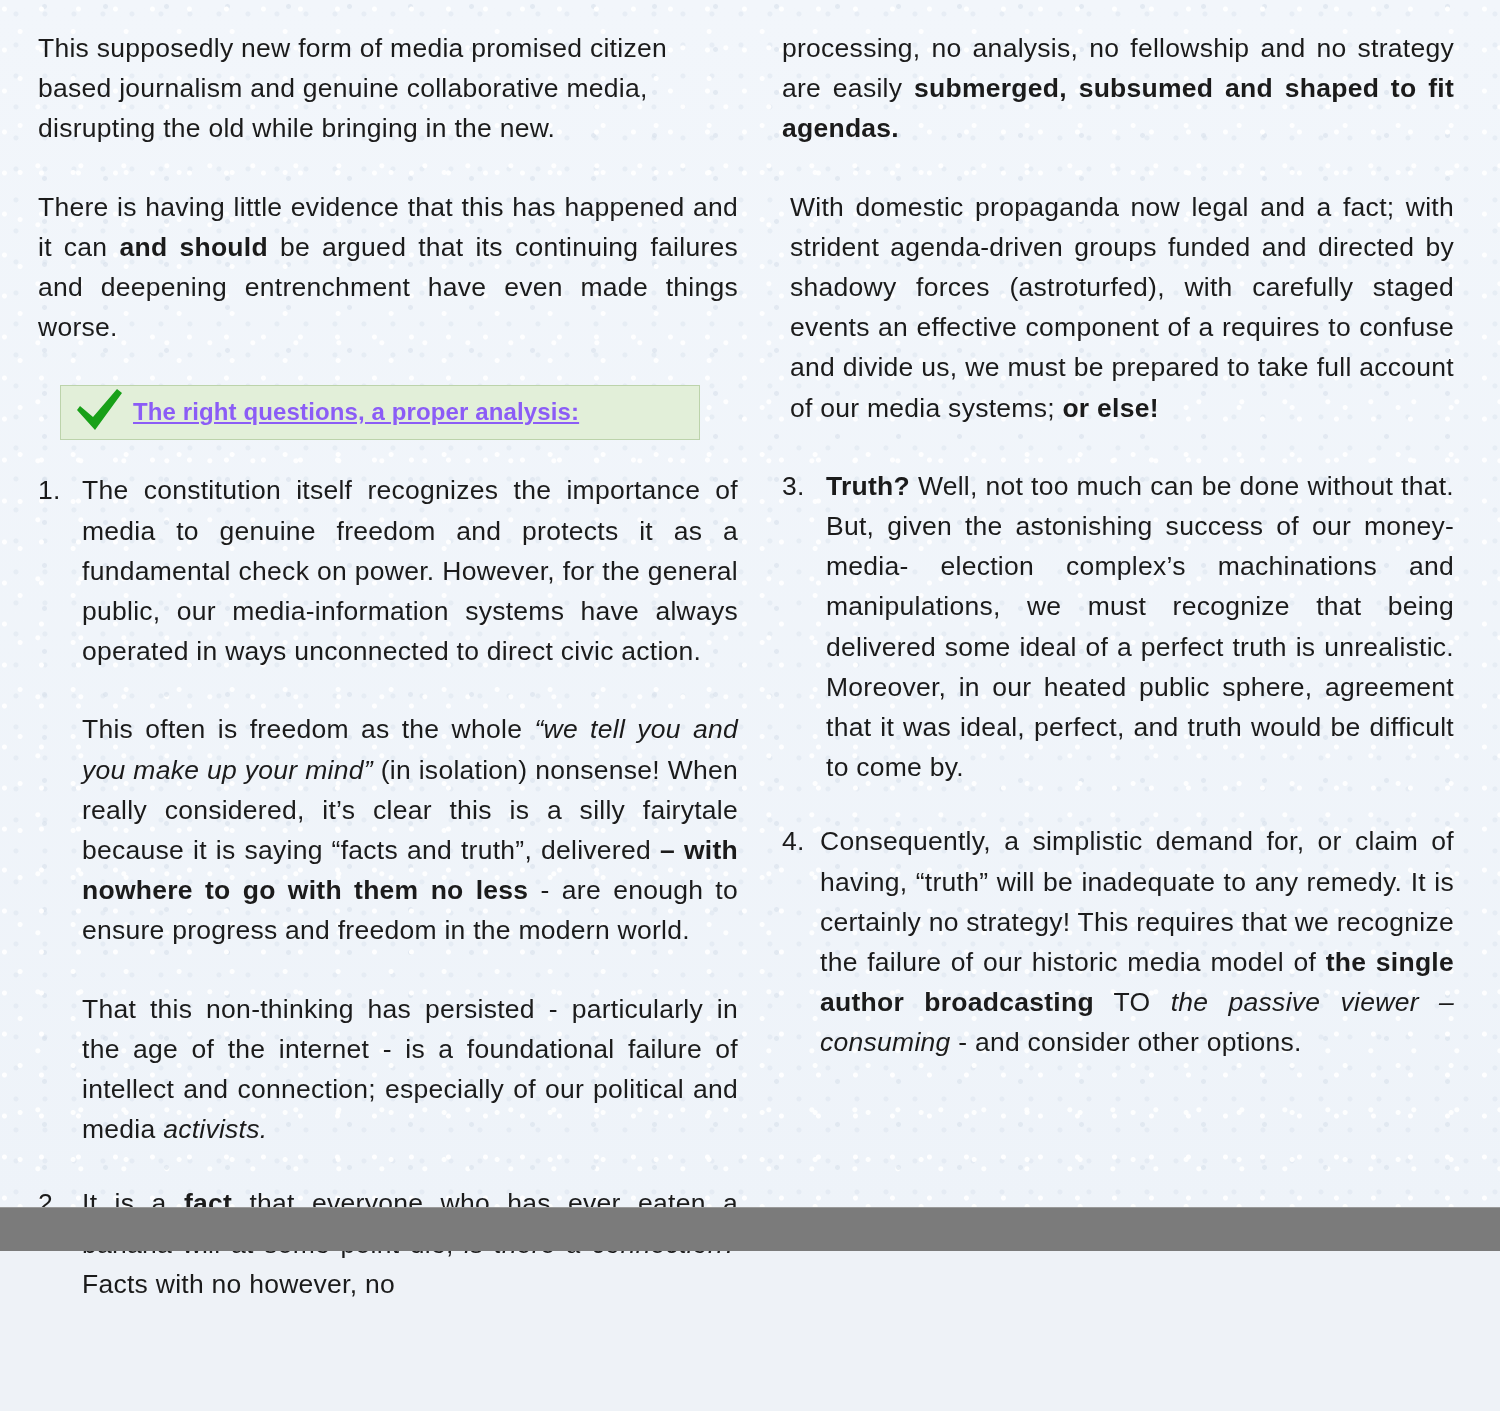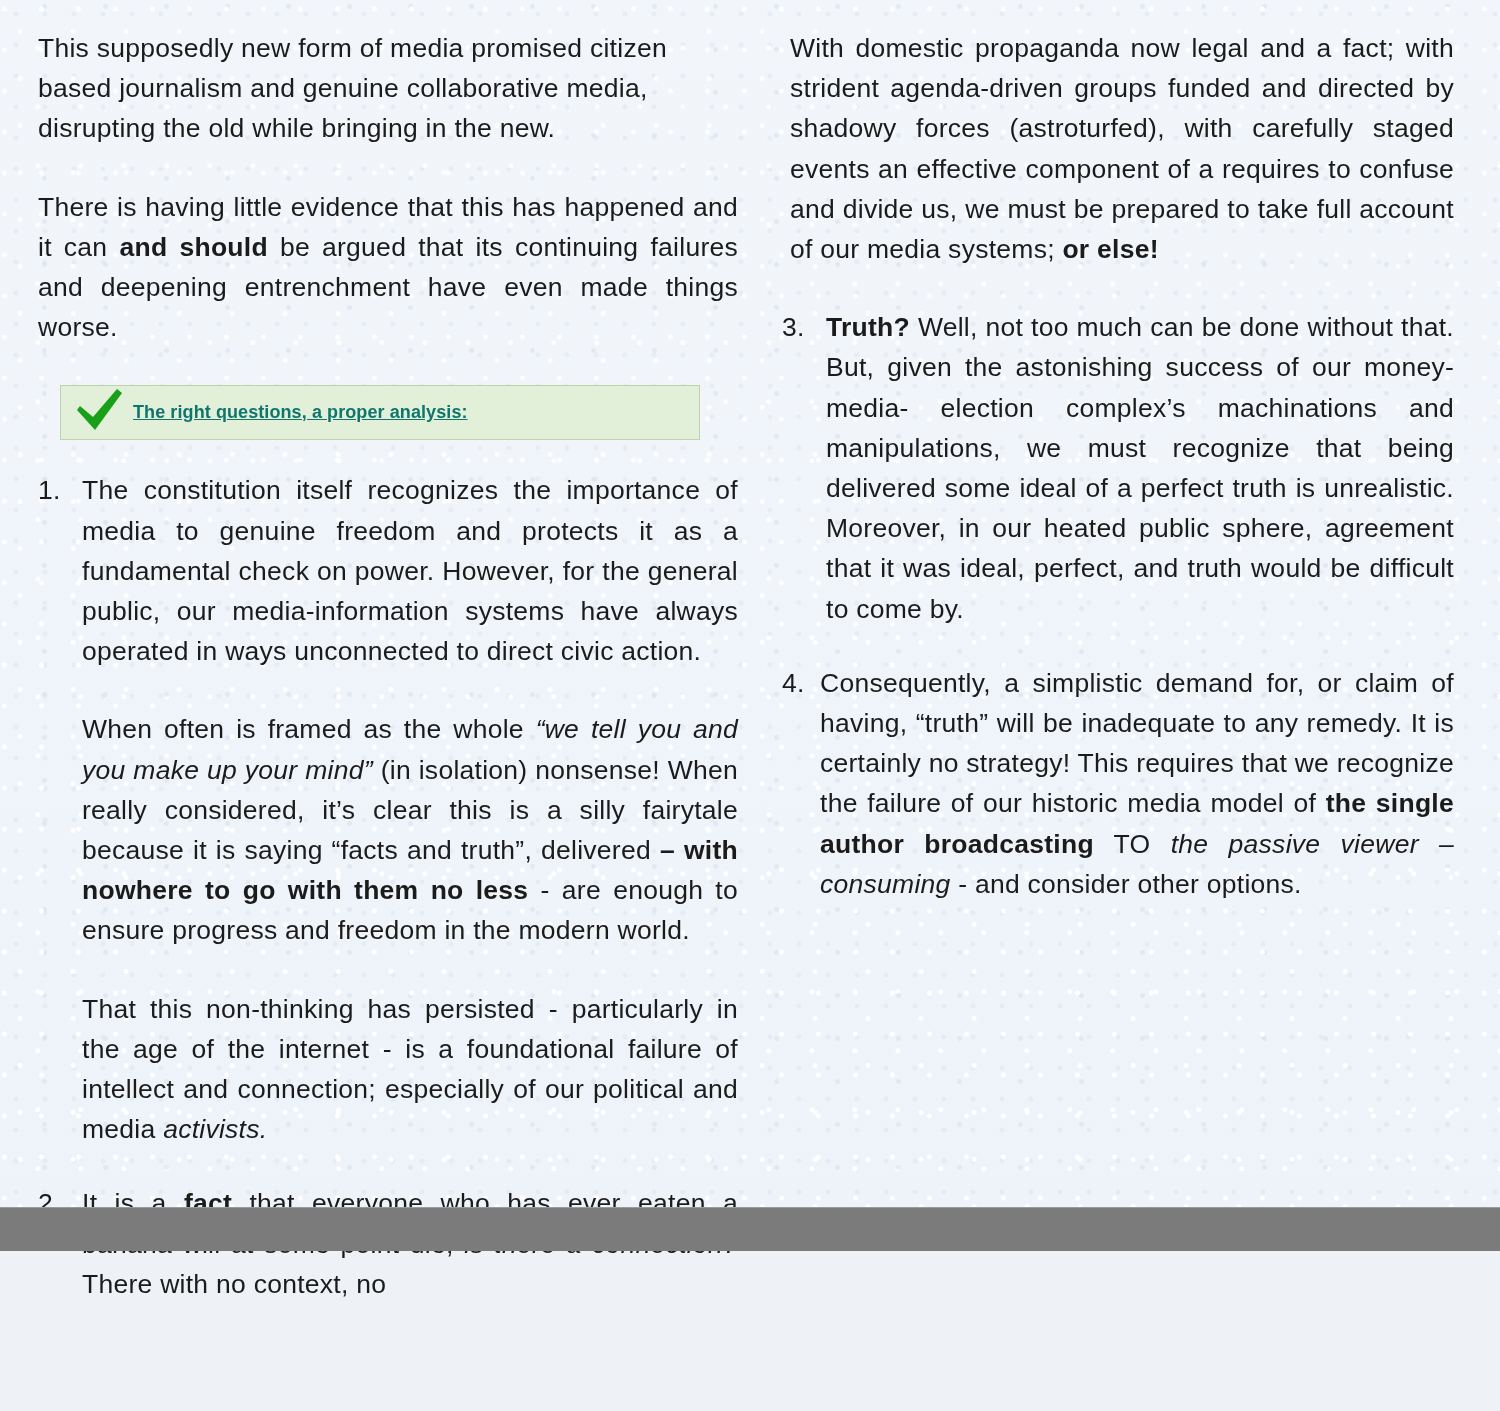--- a/index.html
+++ b/index.html
@@ -80,24 +80,24 @@
   }
   .check-icon {
     flex: 0 0 auto;
     width: 52px;
     height: 46px;
     margin-right: 8px;
     margin-top: -4px;
     display: block;
   }
   .heading-text {
-    font-size: 18px;
+    font-size: 24px;
     font-weight: bold;
     text-decoration: underline;
-    color: #0f766e;
+    color: #8b5cf6;
     letter-spacing: 0.005em;
     white-space: nowrap;
   }
 
   
   .olist { list-style: none; margin: 0; padding: 0; }
   .li-row { display: flex; margin-bottom: 34px; }
   .li-row.tight { margin-bottom: 0; }
   .li-num {
     flex: 0 0 auto;
@@ -143,38 +143,39 @@
       </div>
 
       <ol class="olist">
 
         <li class="li-row">
           <span class="li-num">1.</span>
           <div class="li-body">
 
             <p class="para">The constitution itself recognizes the importance of media to genuine freedom and protects it as a fundamental check on power. However, for the general public, our media-information systems have always operated in ways unconnected to direct civic action.</p>
 
-            <p class="para"><span>When often is framed as the whole </span><i>“we tell you and you make up your mind”</i><span> (in isolation) nonsense! When really considered, it’s clear this is a silly fairytale because it is saying “facts and truth”, delivered </span><b>– with nowhere to go with them no less</b><span> - are enough to ensure progress and freedom in the modern world.</span></p>
+            <p class="para"><span>This often is freedom as the whole </span><i>“we tell you and you make up your mind”</i><span> (in isolation) nonsense! When really considered, it’s clear this is a silly fairytale because it is saying “facts and truth”, delivered </span><b>– with nowhere to go with them no less</b><span> - are enough to ensure progress and freedom in the modern world.</span></p>
 
             <p class="para"><span>That this non-thinking has persisted - particularly in the age of the internet - is a foundational failure of intellect and connection; especially of our political and media </span><i>activists.</i></p>
           </div>
         </li>
 
         <li class="li-row tight">
           <span class="li-num">2.</span>
           <div class="li-body">
-            <p class="para last"><span> It is a </span><span class="bu">fact</span><span> that everyone who has ever eaten a banana will at some point die; </span><i>is there a connection?</i><span> There with no context, no</span></p>
+            <p class="para last"><span> It is a </span><span class="bu">fact</span><span> that everyone who has ever eaten a banana will at some point die; </span><i>is there a connection?</i><span> Facts with no however, no</span></p>
           </div>
         </li>
 
       </ol>
     </div>
 
     <div class="col col-right">
 
+      <p class="para"><span>processing, no analysis, no fellowship and no strategy are easily </span><b>submerged, subsumed and shaped to fit agendas.</b></p>
 
       <p class="para" style="padding-left:8px"><span>With domestic propaganda now legal and a fact; with strident agenda-driven groups funded and directed by shadowy forces (astroturfed), with carefully staged events an effective component of a requires to confuse and divide us, we must be prepared to take full account of our media systems; </span><span class="bi">or else!</span></p>
 
       <ol class="olist">
 
         <li class="li-row">
           <span class="li-num">3.</span>
           <div class="li-body">
             <p class="para"><span class="bi">Truth?</span><span> Well, not too much can be done without that. But, given the astonishing success of our money- media- election complex’s machinations and manipulations, we must recognize that being delivered some ideal of a perfect truth is unrealistic. Moreover, in our heated public sphere, agreement that it was ideal, perfect, and truth would be difficult to come by.</span></p>
           </div>

